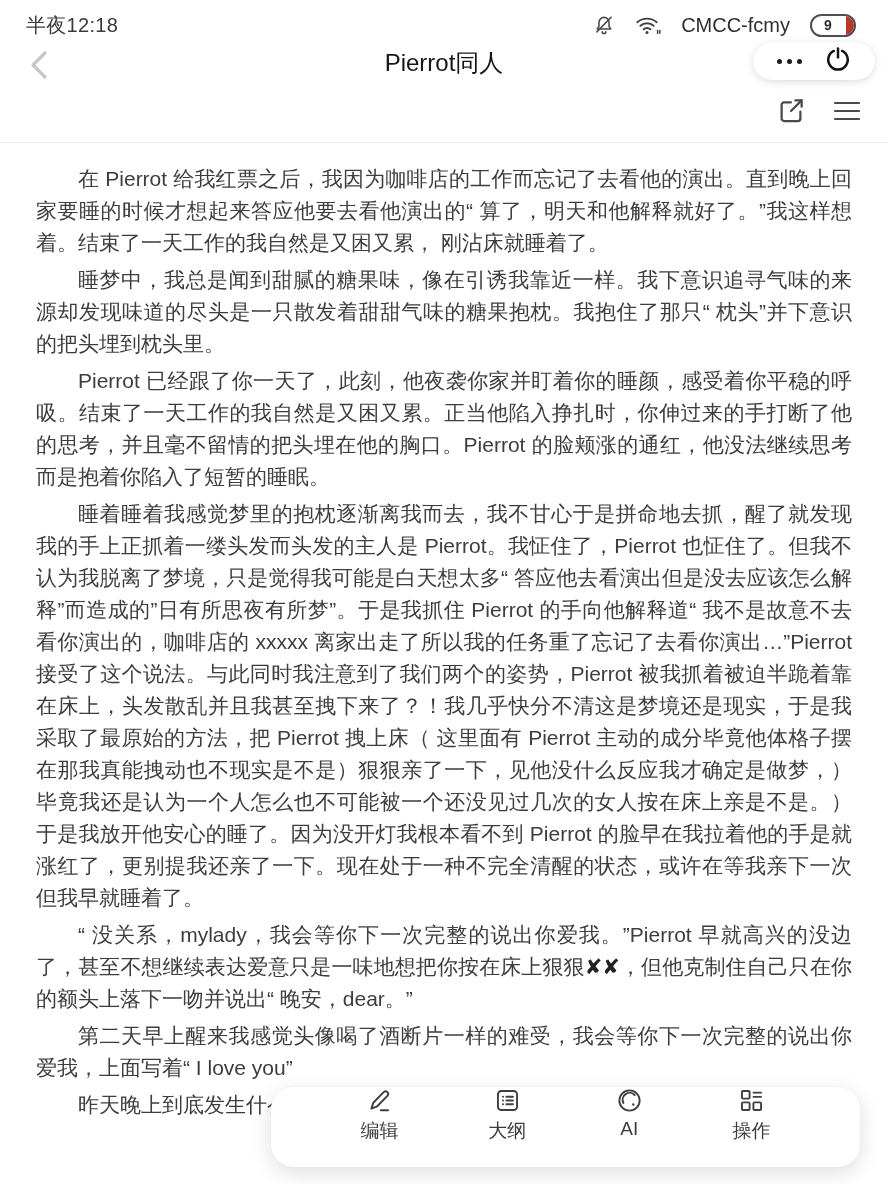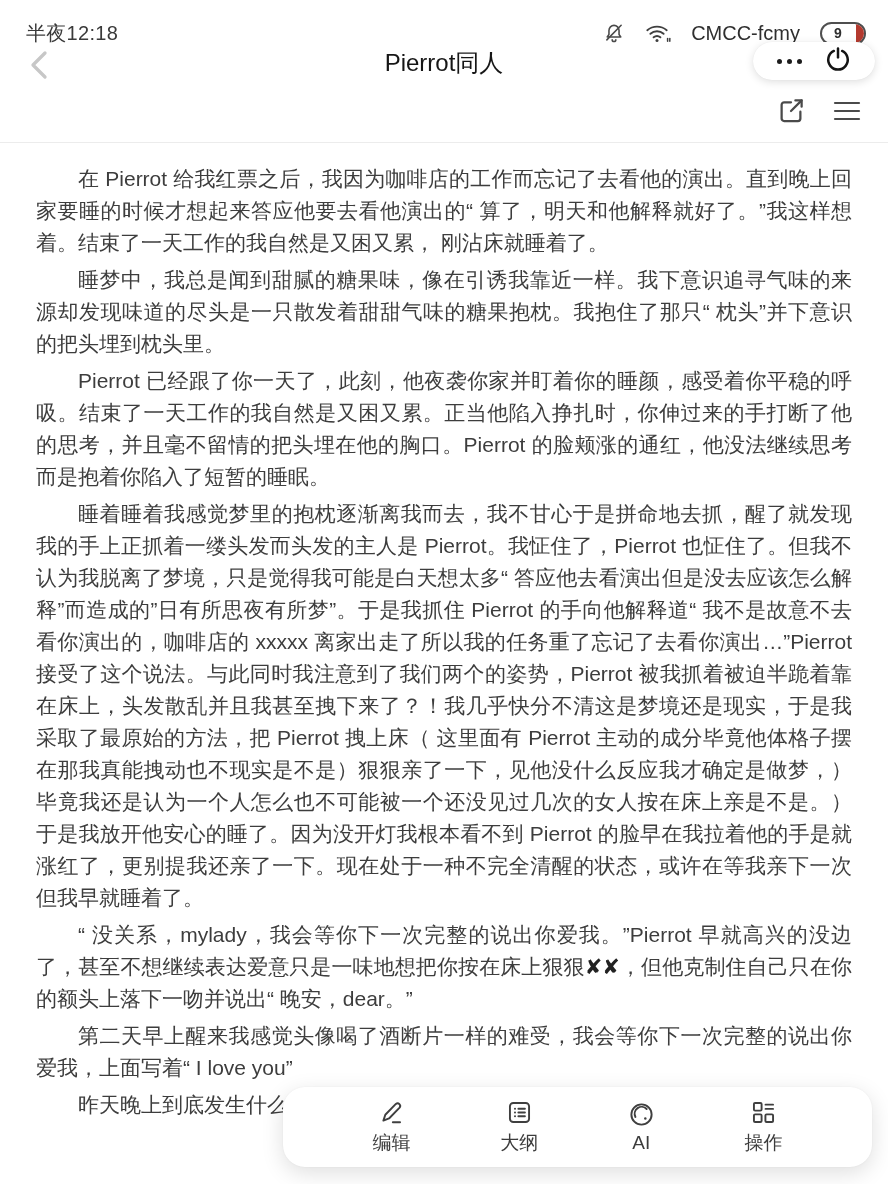--- a/index.html
+++ b/index.html
@@ -4,23 +4,23 @@
 <style>
   html,body{margin:0;padding:0;background:#e9e9e9;}
   .screen{
     position:relative;width:888px;height:1184px;margin:0 auto;
     background:#ffffff;overflow:hidden;
     font-family:"Liberation Sans","DejaVu Sans",sans-serif;
     color:#3d3d3d;
   }
   
   .status-bar{
-    position:absolute;top:12px;left:0;right:0;height:36px;
+    position:absolute;top:4px;left:0;right:0;height:36px;
     display:flex;align-items:center;justify-content:space-between;
-    padding:6px 22px 0 26px;box-sizing:border-box;
+    padding:6px 32px 0 26px;box-sizing:border-box;
   }
   .status-time{font-size:20px;color:#3a3a3a;letter-spacing:.3px;}
   .status-right{display:flex;align-items:center;gap:20px;}
   .status-right svg{display:block;}
   .status-net{font-size:20px;color:#2f2f2f;}
   .battery{
     position:relative;width:46px;height:23px;border:2px solid #4f4f4f;
     border-radius:12px;box-sizing:border-box;overflow:hidden;background:#fff;
     display:flex;align-items:center;
   }
@@ -47,24 +47,24 @@
   
   .content{
     position:absolute;top:143px;left:0;right:0;bottom:0;
     padding:20px 36px 0 36px;box-sizing:border-box;
     font-size:21px;line-height:32px;text-align:justify;color:#3d3d3d;
   }
   .content p{margin:0 0 5px 0;text-indent:2em;}
   .content .b{font-weight:700;color:#222;}
   
   .toolbar{
-    position:absolute;left:283px;top:1087px;width:589px;height:80px;
+    position:absolute;left:271px;top:1087px;width:589px;height:80px;
     background:#fff;border-radius:22px;
     box-shadow:0 6px 22px rgba(0,0,0,.13),0 0 2px rgba(0,0,0,.05);
-    display:flex;align-items:center;justify-content:space-evenly;
+    display:flex;align-items:flex-start;justify-content:space-evenly;
   }
   .tool-item{display:flex;flex-direction:column;align-items:center;gap:4px;cursor:pointer;}
   .tool-item svg{display:block;}
   .tool-label{font-size:19px;color:#3c3c3c;white-space:nowrap;}
 </style>
 </head>
 <body>
 
 <div class="screen">
 

